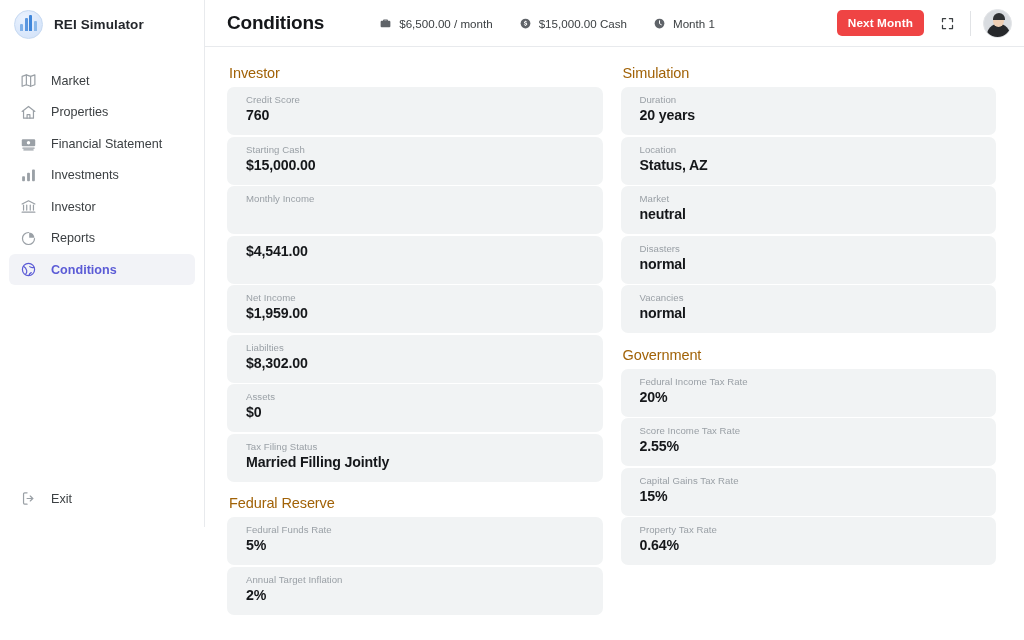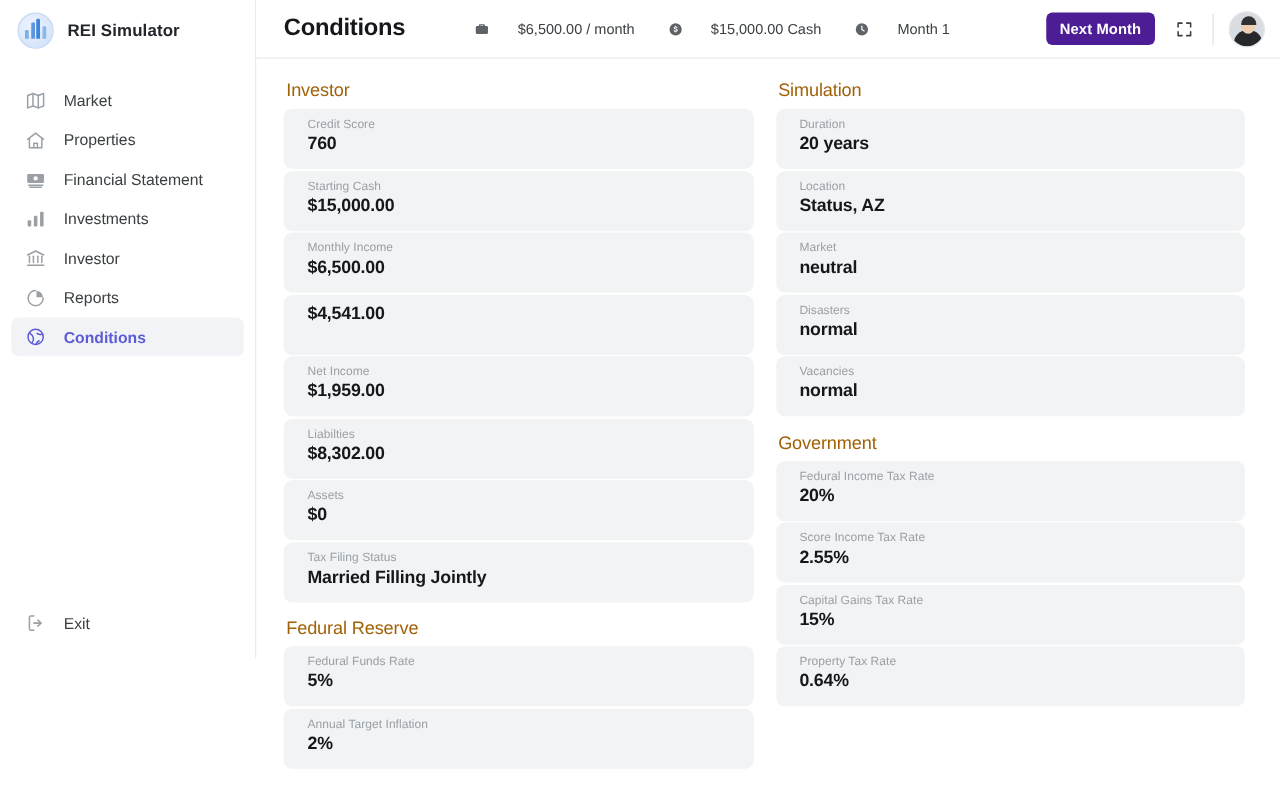--- a/index.html
+++ b/index.html
@@ -66,25 +66,25 @@
   .main { flex: 1 1 auto; height: 640px; display: flex; flex-direction: column; min-width: 0; }
   .topbar {
     height: 47px; flex: 0 0 47px;
     border-bottom: 1px solid #e8eaed;
     display: flex; align-items: center;
     padding: 0 12px 0 22px;
     background: #fff;
   }
   .page-title { font-size: 19px; font-weight: 700; color: #15171a; letter-spacing: -.2px; }
   .stats { display: flex; align-items: center; gap: 26px; margin-left: 55px; }
-  .stat { display: flex; align-items: center; gap: 22px; font-size: 11.6px; color: #3c4043; white-space: nowrap; }
+  .stat { display: flex; align-items: center; gap: 7px; font-size: 11.6px; color: #3c4043; white-space: nowrap; }
   .stat svg { width: 13px; height: 13px; display: block; color: #5f6368; flex: 0 0 13px; }
   .topbar-right { margin-left: auto; display: flex; align-items: center; gap: 12px; }
   .next-btn {
-    background: #4c1d95; color: #fff; border: none;
+    background: #ef4444; color: #fff; border: none;
     font-family: inherit; font-size: 11.8px; font-weight: 700;
     padding: 6px 11px; border-radius: 5px; cursor: pointer; letter-spacing: .1px;
   }
   .expand-btn {
     width: 22px; height: 22px; display: flex; align-items: center; justify-content: center;
     color: #3c4043; cursor: pointer; background: none; border: none; padding: 0;
   }
   .expand-btn svg { width: 15px; height: 15px; display: block; }
   .divider-v { width: 1px; height: 25px; background: #e1e3e6; }
   .avatar {
@@ -285,21 +285,20 @@
         <div class="field">
           <div class="field-label">Credit Score</div>
           <div class="field-value">760</div>
         </div>
         <div class="field">
           <div class="field-label">Starting Cash</div>
           <div class="field-value">$15,000.00</div>
         </div>
         <div class="field">
           <div class="field-label">Monthly Income</div>
-          <div class="field-value">$6,500.00</div>
         </div>
         <div class="field">
           <div class="field-value">$4,541.00</div>
         </div>
         <div class="field">
           <div class="field-label">Net Income</div>
           <div class="field-value">$1,959.00</div>
         </div>
         <div class="field">
           <div class="field-label">Liabilties</div>

